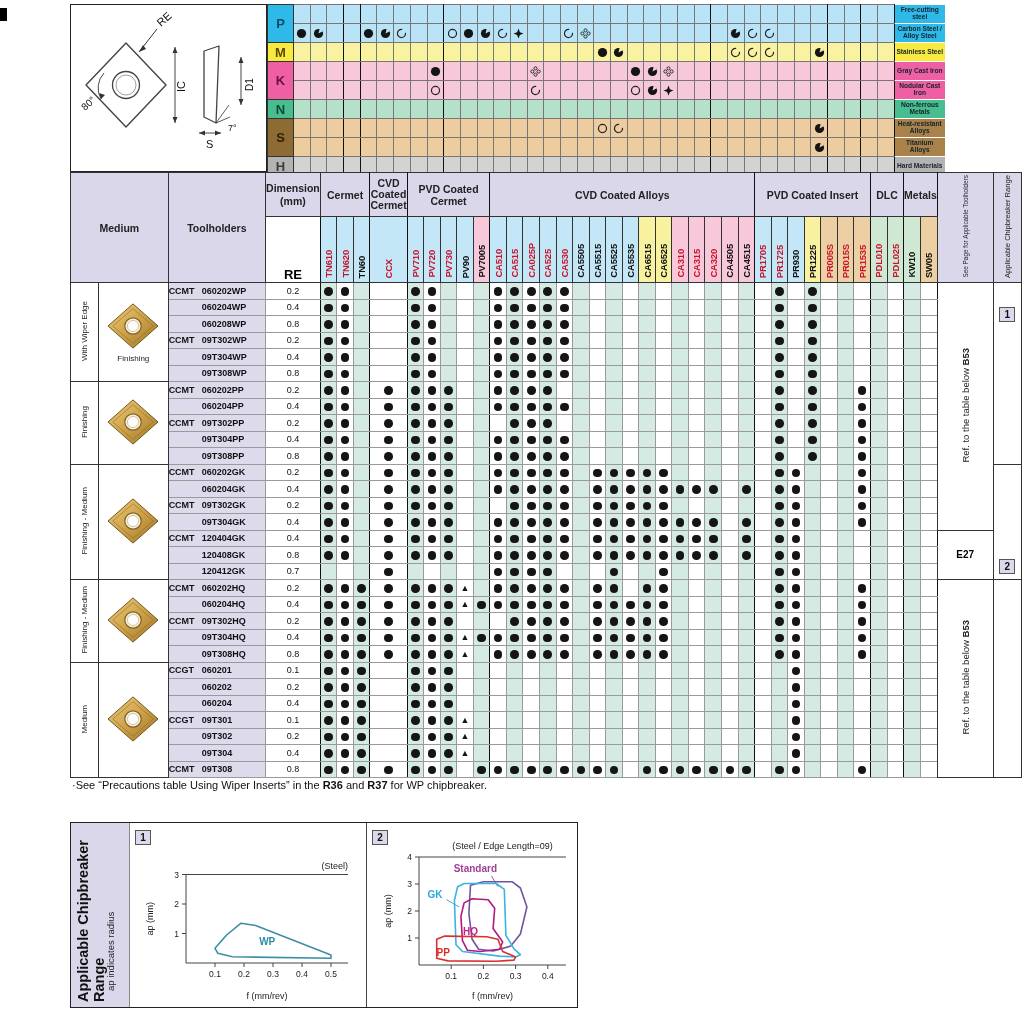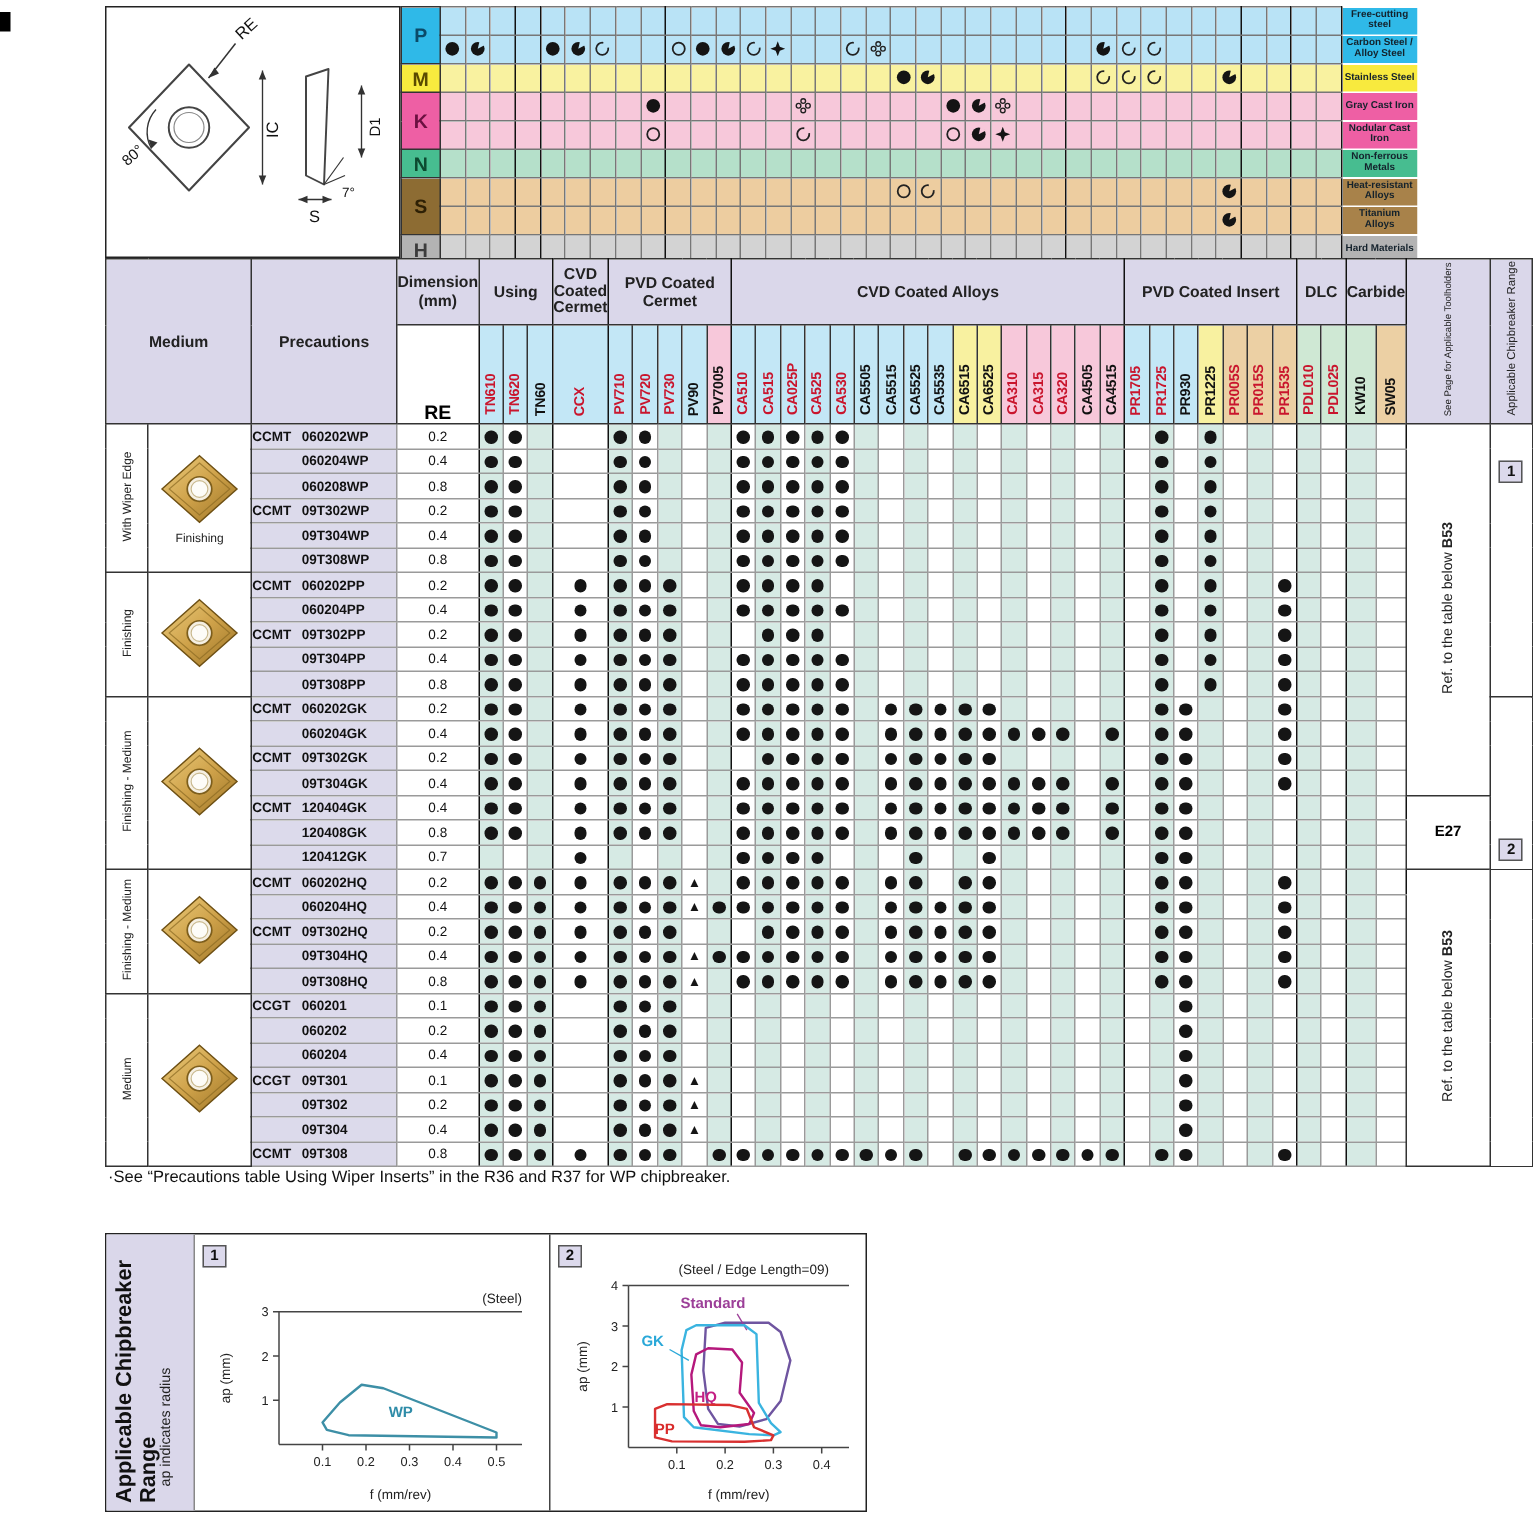--- a/index.html
+++ b/index.html
@@ -49,21 +49,21 @@
   td.seeCell{background:#fff;text-align:center;vertical-align:middle;border:1px solid #333 !important;}
   td.seeCell .vnote{font-size:9.5px;color:#222;}
   td.seeCell .e27{font-size:10px;font-weight:bold;}
   td.chipCell{background:#fff;position:relative;border:1px solid #333 !important;}
   .badge{width:16px;height:15px;background:#dcd9ec;border:1px solid #555;font-size:10px;font-weight:bold;color:#111;
          display:flex;align-items:center;justify-content:center;box-sizing:border-box;}
   .badge.pos1{position:absolute;left:50%;transform:translateX(-50%);top:24px;}
   .badge.pos2{position:absolute;left:50%;transform:translateX(-50%);bottom:5px;}
   
   #footnote{left:72px;top:779px;font-size:11px;color:#111;}
-  #footnote b{font-weight:normal;text-align:center;}
+  #footnote b{font-weight:bold;text-align:center;}
   
   #cb-box{left:70px;top:822px;width:508px;height:186px;border:1.6px solid #222;box-sizing:border-box;background:#fff;}
   #cb-strip{position:absolute;left:0;top:0;width:58px;height:100%;background:#dad7ea;border-right:1px solid #888;}
   #cb-title{position:absolute;left:4px;top:4px;height:175px;font-size:14.5px;font-weight:bold;color:#111;}
   #cb-sub{position:absolute;left:34px;top:18px;height:150px;font-size:9.5px;color:#222;}
   #cb-div{position:absolute;left:295px;top:0;width:1px;height:100%;background:#444;}
   .cb-badge1{position:absolute;left:64px;top:7px;}
   .cb-badge2{position:absolute;left:301px;top:7px;}
   #chart1{position:absolute;left:70px;top:28px;}
   #chart2{position:absolute;left:308px;top:6px;}
@@ -642,29 +642,29 @@
           <col style="width:16.7px">
           <col style="width:16.7px">
           <col style="width:16.7px">
           <col style="width:16.7px">
           <col style="width:17px">
           <col style="width:23px">
         </colgroup>
         <thead>
           <tr class="h1">
             <th class="hIns" colspan="2" rowspan="2">Medium</th>
-            <th class="hIns hDesc" rowspan="2">Precautions</th>
+            <th class="hIns hDesc" rowspan="2">Toolholders</th>
             <th class="hDim">Dimension<br>(mm)</th>
-            <th class=" gb" colspan="3">Using</th>
+            <th class=" gb" colspan="3">Cermet</th>
             <th class="tiny gb" colspan="1">CVD Coated Cermet</th>
             <th class=" gb" colspan="5">PVD Coated Cermet</th>
             <th class=" gb" colspan="16">CVD Coated Alloys</th>
             <th class=" gb" colspan="7">PVD Coated Insert</th>
             <th class=" gb" colspan="2">DLC</th>
-            <th class=" gb" colspan="2">Carbide</th>
+            <th class=" gb" colspan="2">Metals</th>
             <th class="hSee" rowspan="2"><span class="vert seet">See Page for Applicable Toolholders</span></th>
             <th class="hChip" rowspan="2"><span class="vert chipt">Applicable Chipbreaker Range</span></th>
           </tr>
           <tr class="h2">
             <th class="hRE gb">RE</th>
             <th style="background:#c3e7f6"><span class="vert gname" style="color:#c9152d">TN610</span></th>
             <th style="background:#c3e7f6"><span class="vert gname" style="color:#c9152d">TN620</span></th>
             <th class="gb" style="background:#c3e7f6"><span class="vert gname" style="color:#111111">TN60</span></th>
             <th class="gb" style="background:#c3e7f6"><span class="vert gname" style="color:#c9152d">CCX</span></th>
             <th style="background:#c3e7f6"><span class="vert gname" style="color:#c9152d">PV710</span></th>

